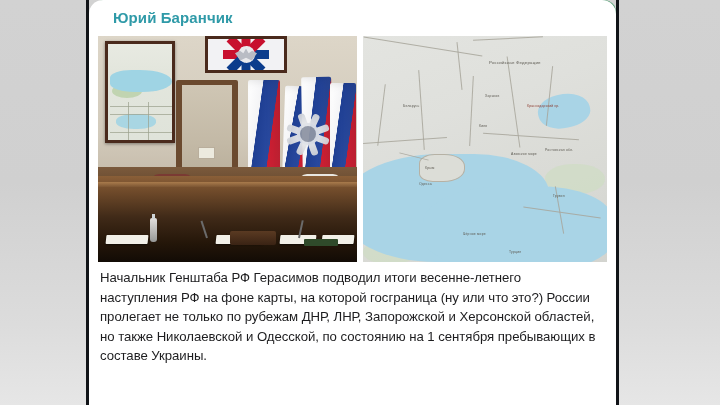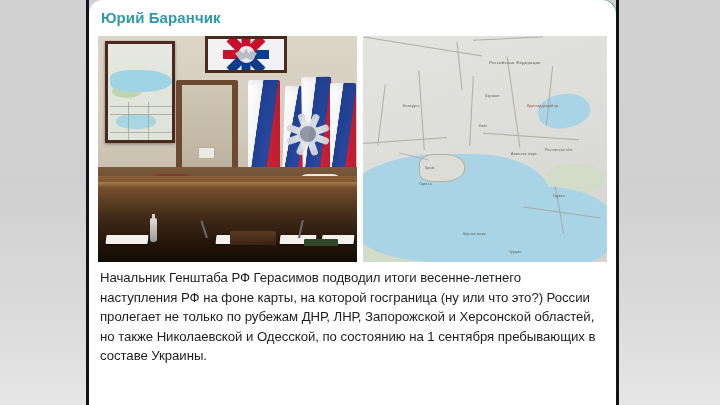--- a/index.html
+++ b/index.html
@@ -54,21 +54,21 @@
     width: 527px;
     height: 405px;
     background: #ffffff;
     border-radius: 14px 14px 0 0;
     overflow: hidden;
     z-index: 3;
   }
 
   .post-header {
     height: 36px;
-    padding: 9px 0 0 12px;
+    padding: 9px 0 0 24px;
   }
 
   .channel-name {
     color: #2f9aa8;
     font-size: 15px;
     font-weight: bold;
     letter-spacing: .1px;
     line-height: 18px;
     white-space: nowrap;
   }

